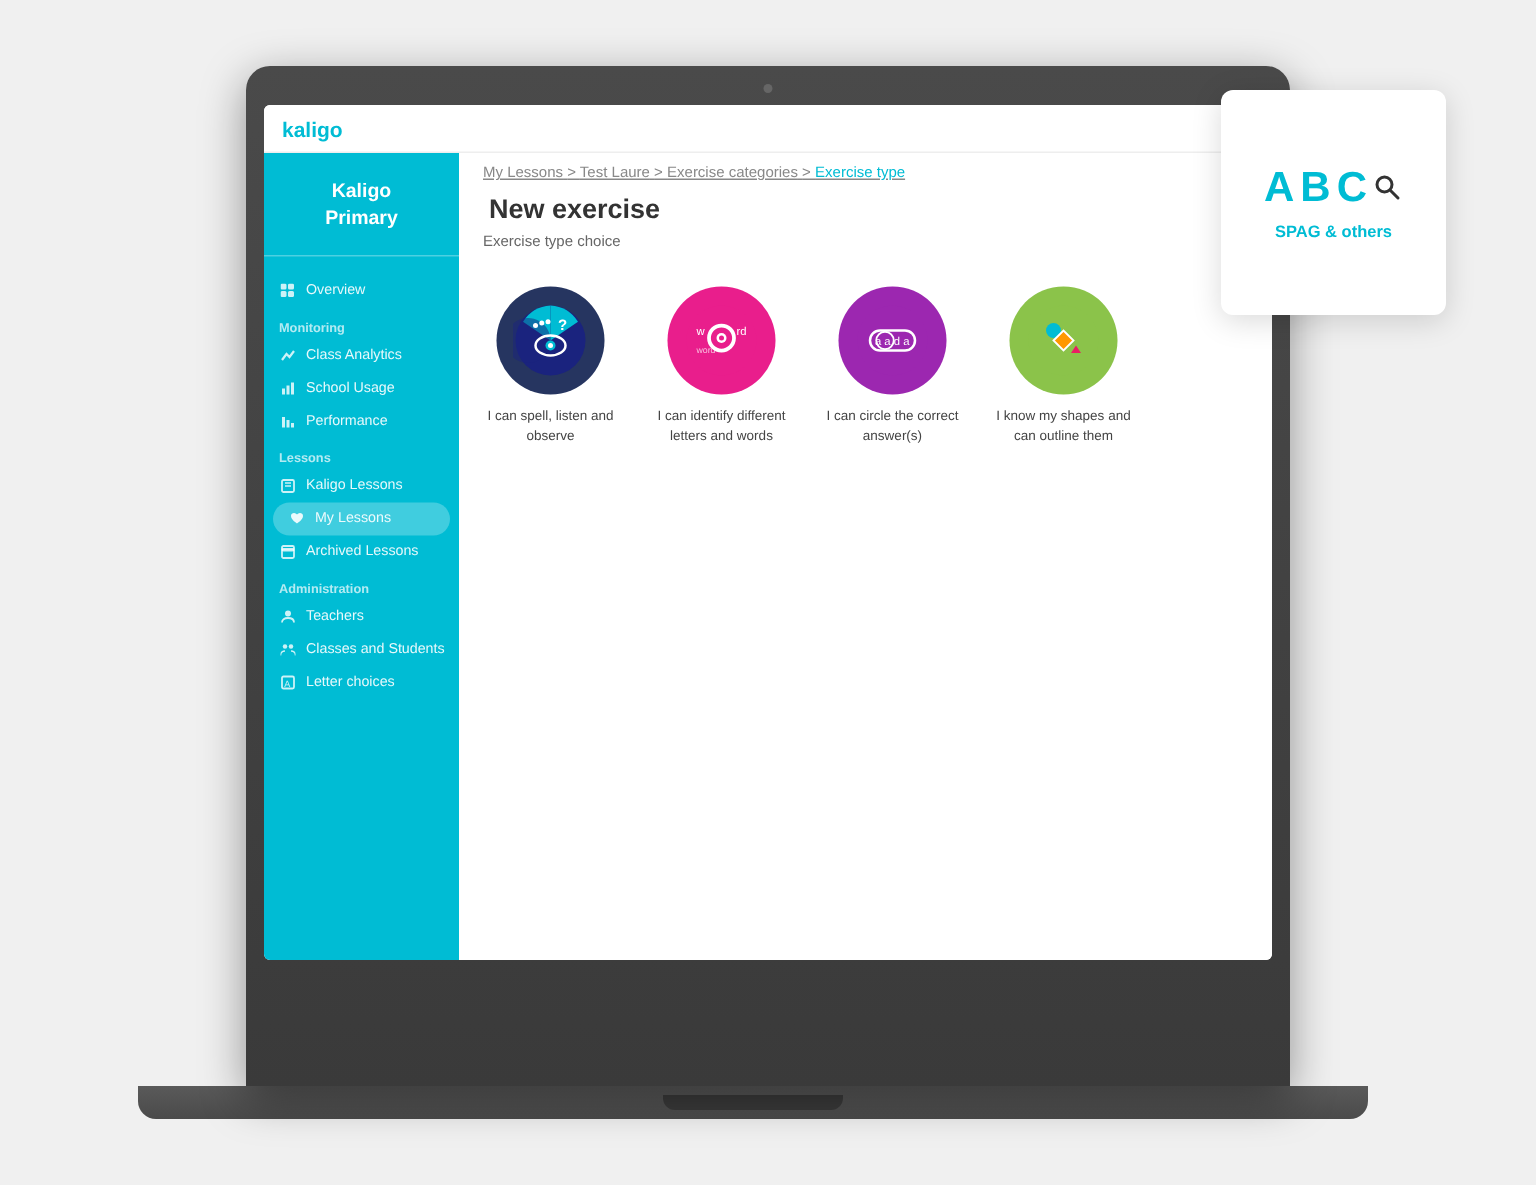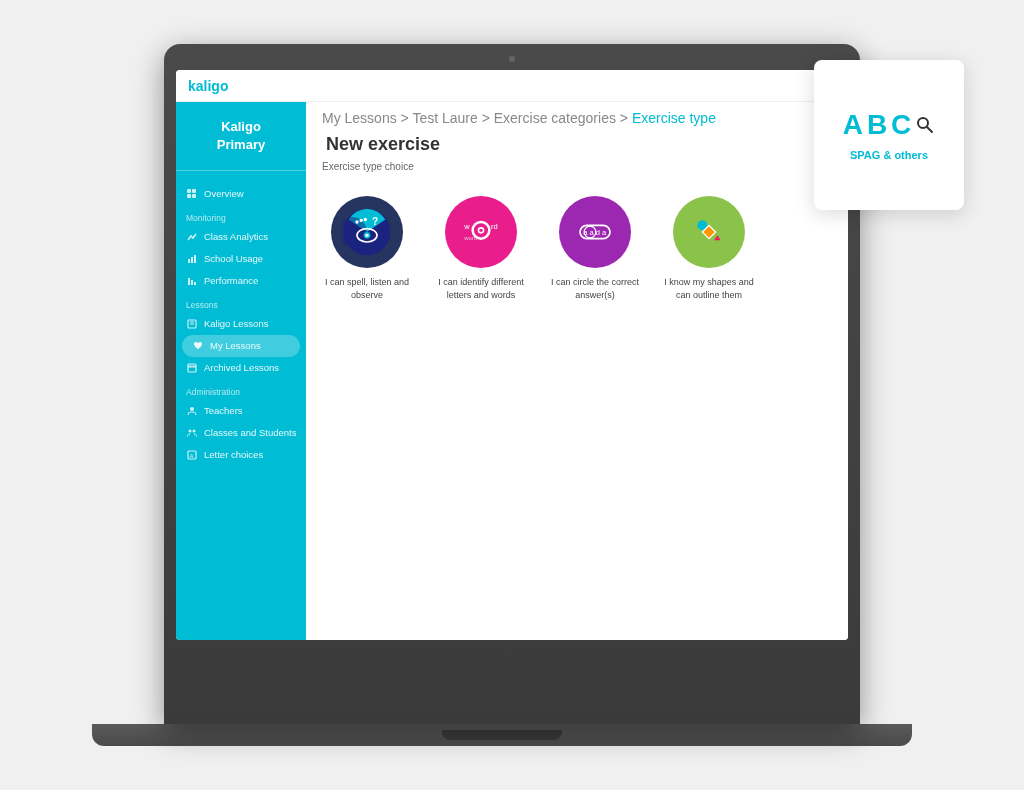--- a/index.html
+++ b/index.html
@@ -149,21 +149,21 @@
       cursor: pointer;
       white-space: nowrap;
     }
     .sidebar-item.active {
       background: rgba(255,255,255,0.25);
       border-radius: 12px;
       margin: 0 6px;
     }
     .sidebar-section-label {
       font-size: 8.5px;
-      font-weight: normal;
+      font-weight: bold;
       color: rgba(255,255,255,0.7);
       padding: 8px 10px 3px 10px;
       text-transform: none;
     }
     .sidebar-icon {
       width: 12px;
       height: 12px;
       flex-shrink: 0;
       display: flex;
       align-items: center;
@@ -174,22 +174,23 @@
     .content-area {
       flex: 1;
       background: #fff;
       overflow-y: auto;
       padding: 0;
     }
 
     
     .breadcrumb {
       padding: 8px 16px 4px 16px;
-      font-size: 14px;
+      font-size: 10px;
       color: #888;
+      text-decoration: underline;
     }
     .breadcrumb span.active-crumb {
       color: #00bcd4;
     }
 
     
     .page-title {
       font-size: 18px;
       font-weight: bold;
       color: #333;

